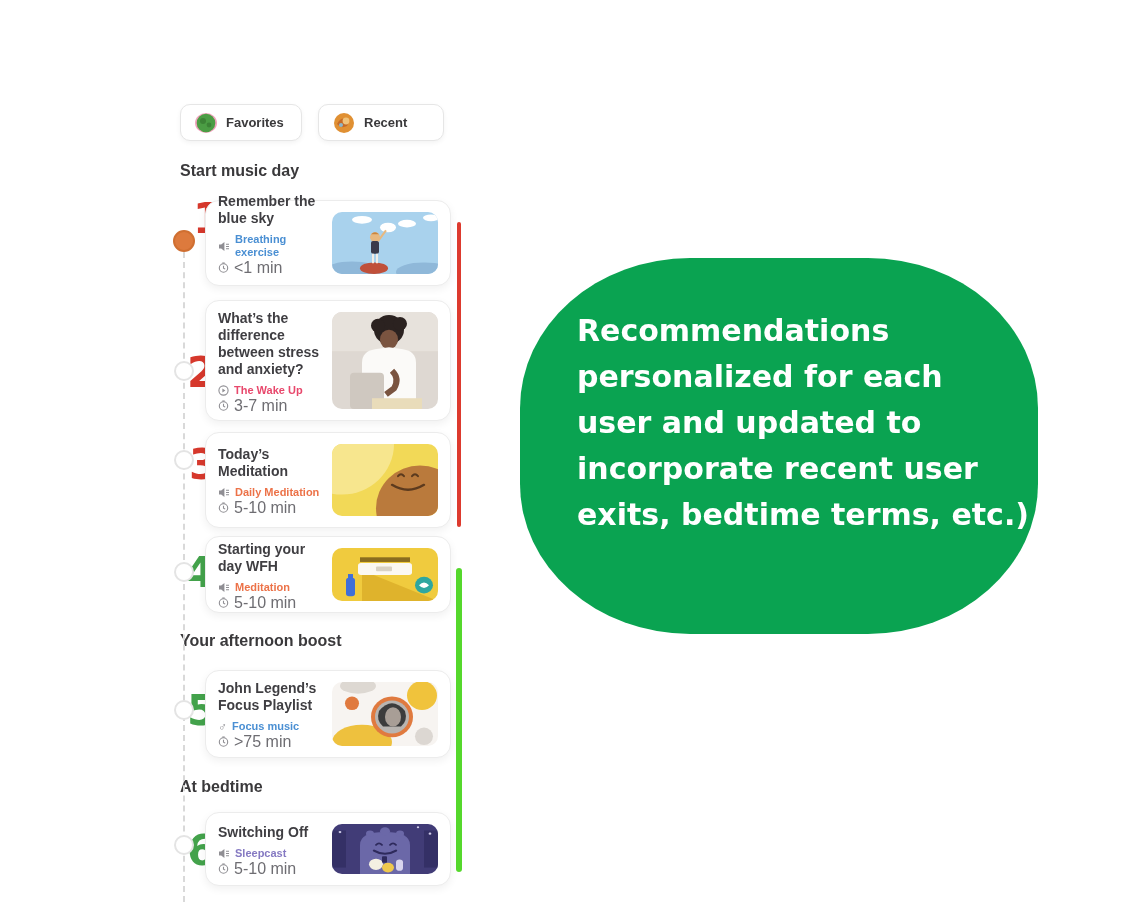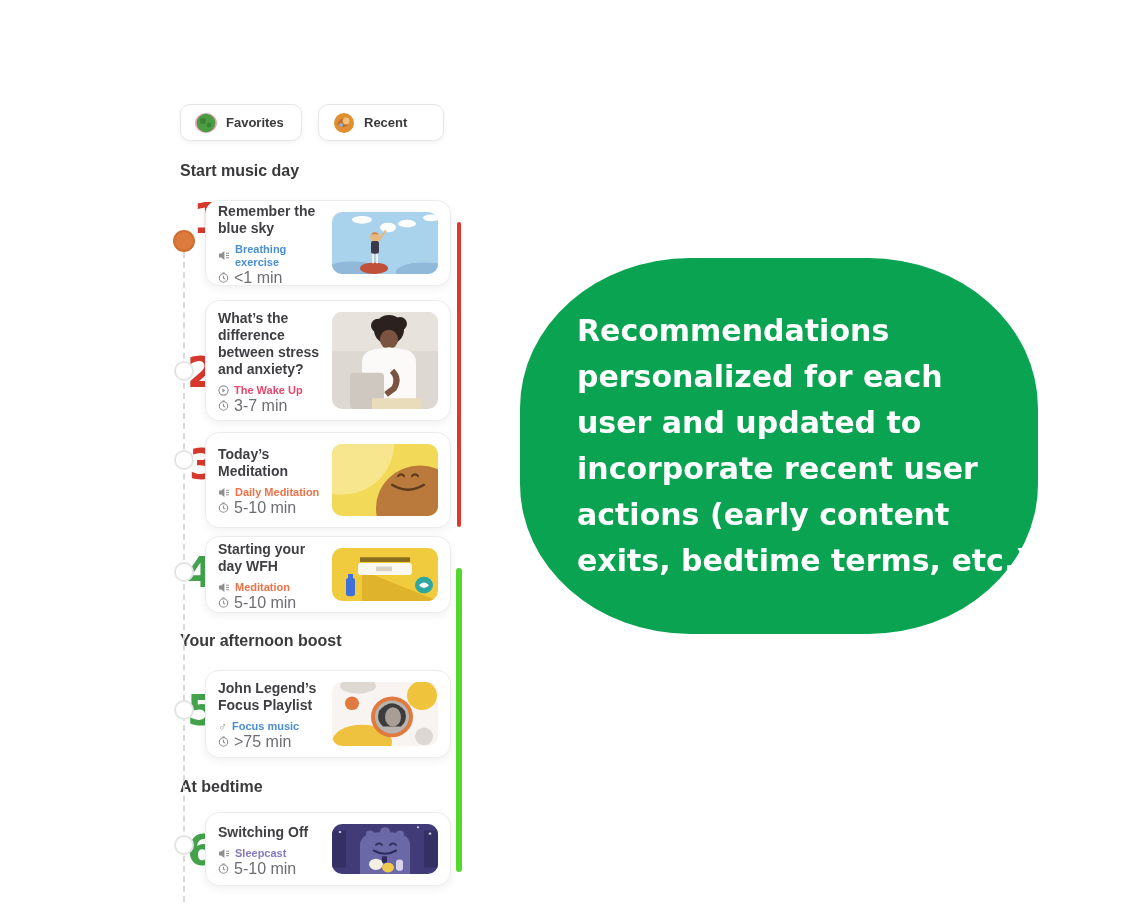--- a/index.html
+++ b/index.html
@@ -92,21 +92,21 @@
   <div class="tl-num green" style="left:187px;top:830px;">6</div>
   <div class="tl-dot filled" style="left:173px;top:230px;"></div>
   <div class="tl-dot empty" style="left:174px;top:361px;"></div>
   <div class="tl-dot empty" style="left:174px;top:450px;"></div>
   <div class="tl-dot empty" style="left:174px;top:562px;"></div>
   <div class="tl-dot empty" style="left:174px;top:700px;"></div>
   <div class="tl-dot empty" style="left:174px;top:835px;"></div>
   <div class="vline red"></div>
   <div class="vline green"></div>
 
-  <div class="card" style="top:200px;height:86px;">
+  <div class="card" style="top:200px;height:86px;align-items:flex-end;">
     <div class="card-text">
       <div class="card-title">Remember the blue sky</div>
       <div class="meta-row">
         <svg width="12" height="11" viewBox="0 0 12 11">
           <path d="M1 3.5h2.2L6.4 1v9L3.2 7.5H1z" fill="#8f8e93"></path>
           <path d="M8 3.2h3M8 5.5h3M8 7.8h3" stroke="#8f8e93" stroke-width="1.1"></path>
         </svg>
         <span class="cat blue">Breathing exercise</span>
       </div>
       <div class="meta-row">
@@ -307,17 +307,16 @@
         <rect x="50" y="40" width="5" height="8" rx="1" fill="#2e2a5c"></rect>
       </svg>
     </div>
   </div>
 
   <div class="bubble">
     <div class="bubble-line">Recommendations</div>
     <div class="bubble-line">personalized for each</div>
     <div class="bubble-line">user and updated to</div>
     <div class="bubble-line">incorporate recent user</div>
-    <div class="bubble-line">actions (early content</div>
     <div class="bubble-line">exits, bedtime terms, etc.)</div>
   </div>
 
 </div>
 
 </body></html>

